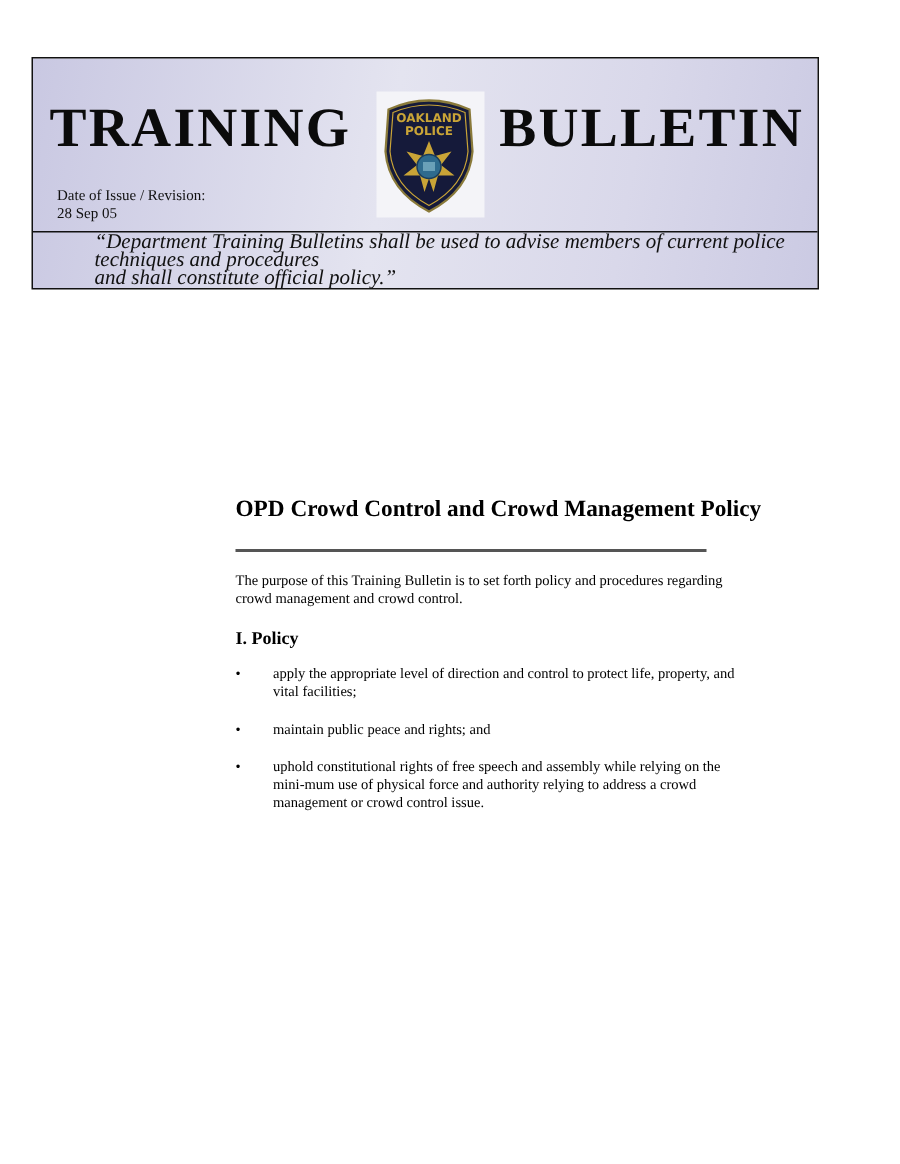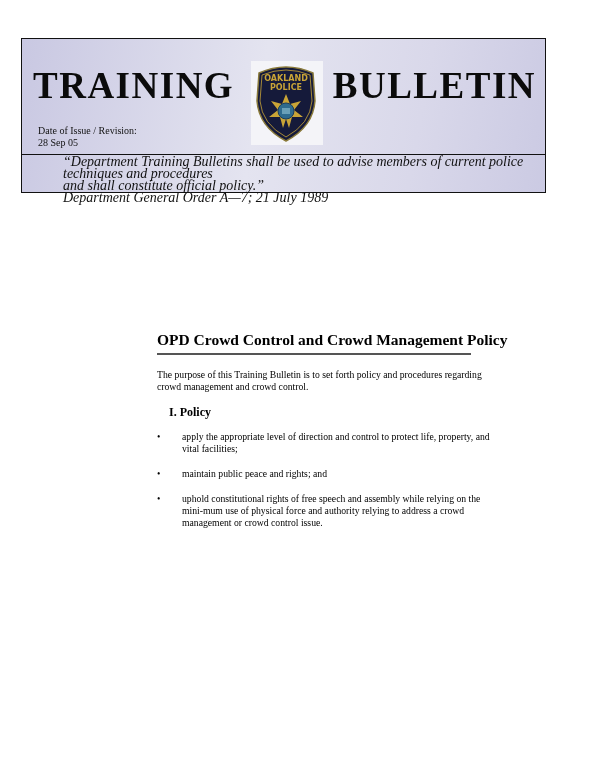--- a/index.html
+++ b/index.html
@@ -87,37 +87,37 @@
       position: absolute;
       left: 157px;
       top: 330px;
       width: 330px;
     }
     .doc-title {
       font-weight: bold;
       font-size: 15.5px;
       line-height: 20px;
       margin: 0;
-      padding-bottom: 3px;
+      padding-bottom: 16px;
       border-bottom: 2px solid #555;
       width: 314px;
       white-space: nowrap;
     }
     .para {
       font-size: 9.7px;
       line-height: 12px;
       margin: 0;
       font-family: Liberation Serif, serif;
     }
     .intro { margin-top: 14px; }
     .section-heading {
       font-weight: bold;
       font-size: 12px;
       line-height: 14px;
-      margin: 12px;
+      margin: 0;
       margin-top: 12px;
     }
     .policy-intro { margin-top: 14px; }
     ul.bullets {
       list-style: none;
       padding: 0;
       margin: 0;
       margin-top: 12px;
     }
     ul.bullets li {
@@ -158,21 +158,20 @@
     <div class="date-block">
       <div>Date of Issue / Revision:</div>
       <div>28 Sep 05</div>
     </div>
 
   </div>
 
   <div class="quote-block">
     <div>“Department Training Bulletins shall be used to advise members of current police techniques and procedures</div>
     <div>and shall constitute official policy.”</div>
-    <div>Department General Order A—7; 21 July 1989</div>
   </div>
 </div>
 
 <div class="content">
   <h1 class="doc-title">OPD Crowd Control and Crowd Management Policy</h1>
   <p class="para intro">The purpose of this Training Bulletin is to set forth policy and procedures regarding crowd management and crowd control.</p>
   <h2 class="section-heading">I.  Policy</h2>
   <ul class="bullets">
     <li>
       <span class="bullet">•</span>

